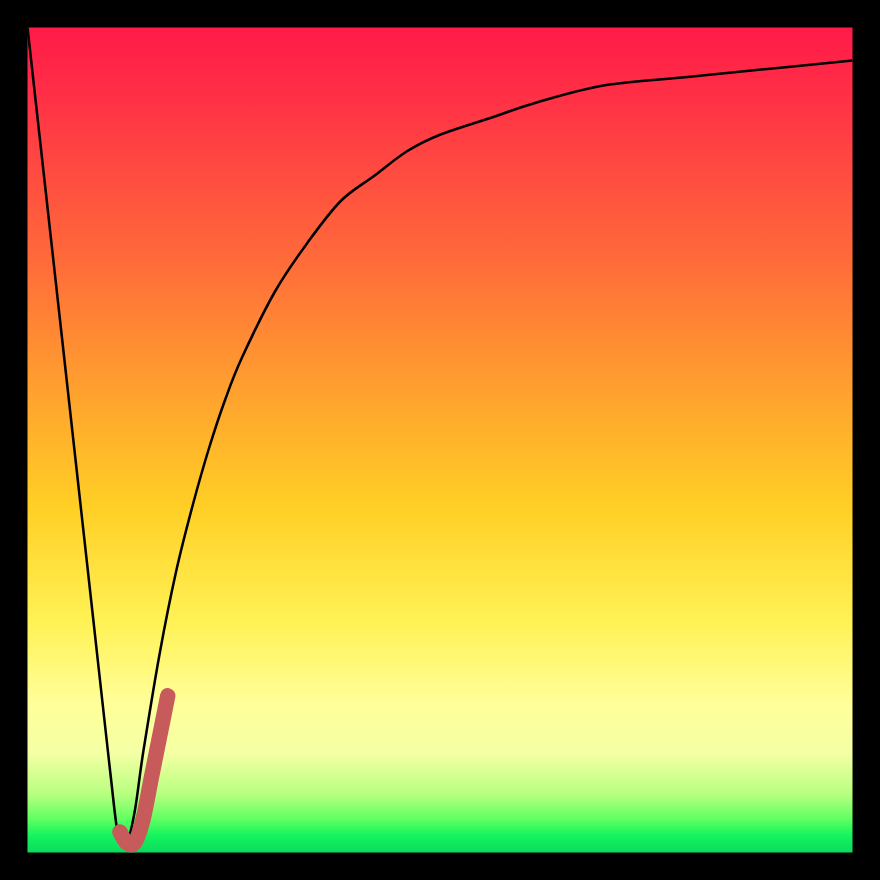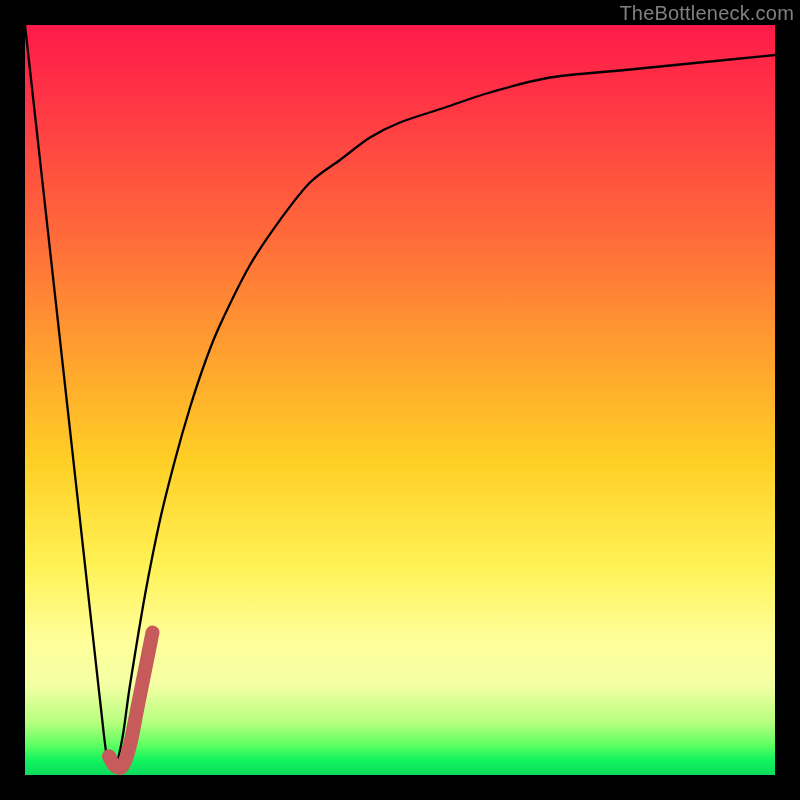--- a/index.html
+++ b/index.html
@@ -77,14 +77,13 @@
 
 <div class="chart-frame">
 
   <div class="plot-area">
     <svg class="curve-svg" viewBox="0 0 750 750">
       <path id="curve-path" class="curve-line" d="M 0.0 0.0 C 2.5 22.5, 10.0 90.0, 15.0 135.0 C 20.0 180.0, 25.0 225.0, 30.0 270.0 C 35.0 315.0, 40.0 360.0, 45.0 405.0 C 50.0 450.0, 55.0 495.0, 60.0 540.0 C 65.0 585.0, 71.3 642.5, 75.0 675.0 C 78.8 707.5, 80.0 723.8, 82.5 735.0 C 85.0 746.3, 87.5 746.3, 90.0 742.5 C 92.5 738.8, 95.0 726.3, 97.5 712.5 C 100.0 698.8, 101.3 683.8, 105.0 660.0 C 108.8 636.3, 115.0 597.5, 120.0 570.0 C 125.0 542.5, 130.0 517.5, 135.0 495.0 C 140.0 472.5, 145.0 453.8, 150.0 435.0 C 155.0 416.3, 160.0 398.8, 165.0 382.5 C 170.0 366.3, 175.0 351.2, 180.0 337.5 C 185.0 323.7, 187.5 316.3, 195.0 300.0 C 202.5 283.8, 215.0 257.5, 225.0 240.0 C 235.0 222.5, 245.0 208.8, 255.0 195.0 C 265.0 181.3, 275.0 167.5, 285.0 157.5 C 295.0 147.5, 305.0 142.5, 315.0 135.0 C 325.0 127.5, 335.0 118.8, 345.0 112.5 C 355.0 106.3, 362.5 102.5, 375.0 97.5 C 387.5 92.5, 405.0 87.5, 420.0 82.5 C 435.0 77.5, 447.5 72.5, 465.0 67.5 C 482.5 62.5, 502.5 56.3, 525.0 52.5 C 547.5 48.8, 575.0 47.5, 600.0 45.0 C 625.0 42.5, 650.0 40.0, 675.0 37.5 C 700.0 35.0, 737.5 31.3, 750.0 30.0"></path>
       <path id="marker-path" class="marker-line" d="M 84.0 731.3 C 85.0 732.9, 87.8 739.4, 90.0 741.0 C 92.3 742.6, 95.0 744.5, 97.5 741.0 C 100.0 737.5, 102.5 729.8, 105.0 720.0 C 107.5 710.3, 110.0 695.0, 112.5 682.5 C 115.0 670.0, 117.5 657.5, 120.0 645.0 C 122.5 632.5, 126.3 613.8, 127.5 607.5"></path>
     </svg>
   </div>
 
-  <div class="watermark">TheBottleneck.com</div>
 </div>
 
 </body></html>

